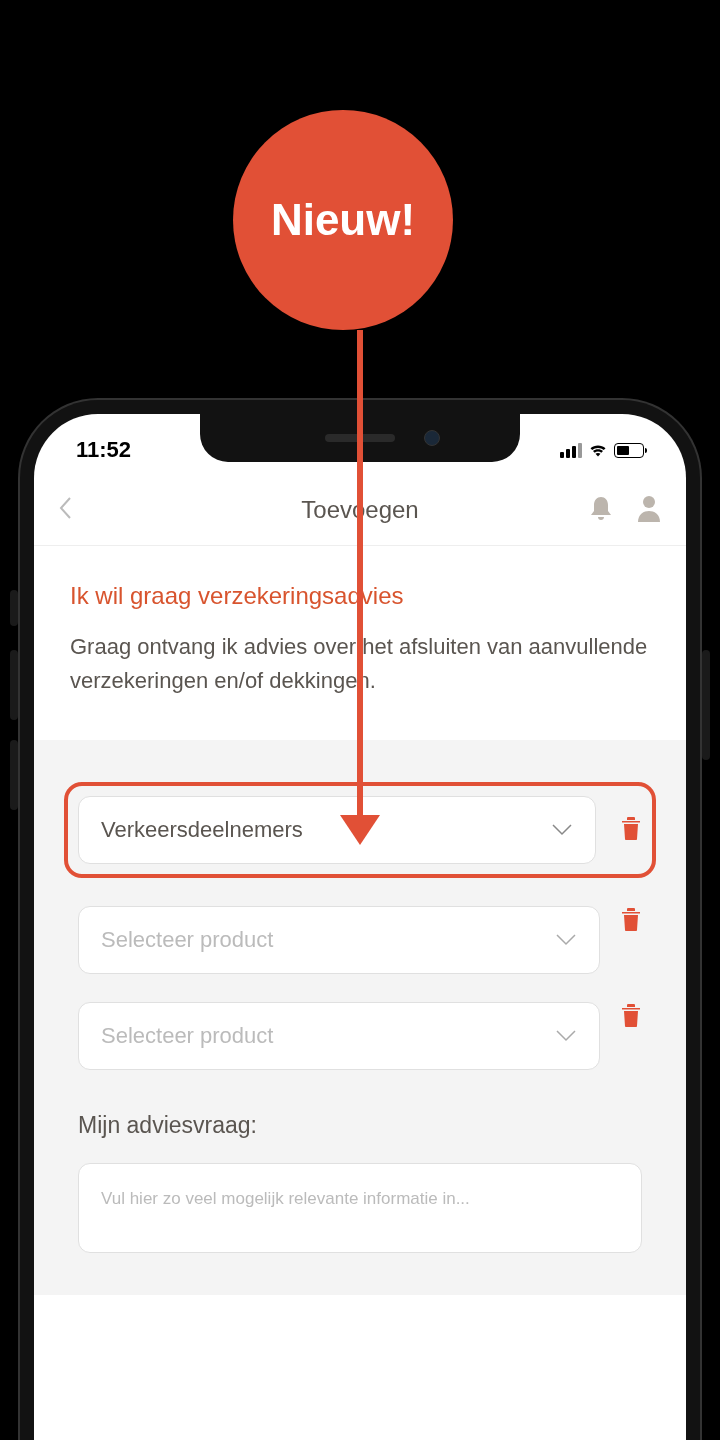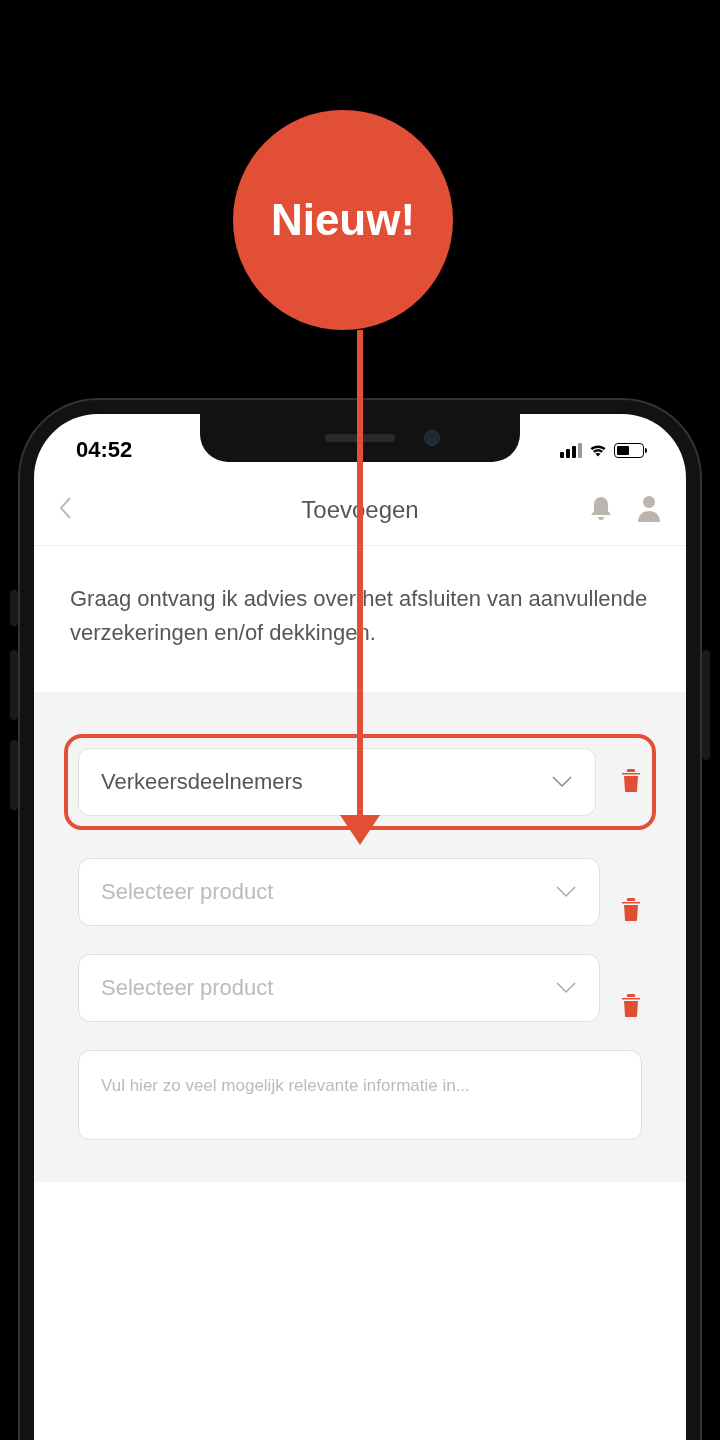--- a/index.html
+++ b/index.html
@@ -304,21 +304,21 @@
     .dropdown-placeholder {
       color: #bbb;
     }
 
     .chevron-down {
       color: #888;
     }
 
     .row {
       display: flex;
-      align-items: flex-end;
+      align-items: flex-start;
       gap: 20px;
       margin-bottom: 28px;
       padding: 0 14px;
     }
 
     .delete-icon {
       color: #e15036;
       flex-shrink: 0;
     }
 
@@ -357,21 +357,21 @@
 
 <div class="phone-frame">
   <div class="phone-inner">
 
     <div class="notch">
       <div class="notch-speaker"></div>
       <div class="notch-camera"></div>
     </div>
 
     <div class="status-bar">
-      <span class="status-time">04:52</span>
+      <span class="status-time">11:52</span>
       <div class="status-icons">
         <div class="signal-bars">
           <span></span>
             <span></span>
             <span></span>
             <span></span>
         </div>
         <div class="wifi-icon">
           <svg width="20" height="15" viewBox="0 0 20 15" fill="none">
             <path d="M10 13.5 L7.5 10.8 C8.9 9.7 11.1 9.7 12.5 10.8 Z" fill="#000"></path>
@@ -401,20 +401,21 @@
         <span>
           <svg width="26" height="28" viewBox="0 0 26 28" fill="#bcb5ad">
             <circle cx="13" cy="8" r="6"></circle>
             <path d="M2 28 C2 20 8 17 13 17 C18 17 24 20 24 28 Z"></path>
           </svg>
         </span>
       </div>
     </div>
 
     <div class="content-top">
+      <div class="heading">Ik wil graag verzekeringsadvies</div>
       <div class="description">Graag ontvang ik advies over het afsluiten van aanvullende verzekeringen en/of dekkingen.</div>
     </div>
 
     <div class="form-section">
 
       <div class="highlight-box">
         <div class="dropdown">
           <span class="dropdown-value">Verkeersdeelnemers</span>
           <span class="chevron-down">
             <svg width="22" height="14" viewBox="0 0 22 14" fill="none">
@@ -454,20 +455,21 @@
             </svg>
           </span>
         </div>
         <span class="delete-icon">
           <svg width="22" height="26" viewBox="0 0 22 26" fill="#e15036">
             <path d="M2 6 H20 V7.5 H2 Z M8 2 H14 C15 2 15 3 15 3 V5 H7 V3 C7 3 7 2 8 2 Z M4 9 H18 L17 24 C17 25 16 25 16 25 H6 C6 25 5 25 5 24 Z"></path>
           </svg>
         </span>
       </div>
 
+      <div class="label">Mijn adviesvraag:</div>
 
       <div class="textarea-box">
         <span>Vul hier zo veel mogelijk relevante informatie in...</span>
       </div>
 
     </div>
 
   </div>
 </div>
 

